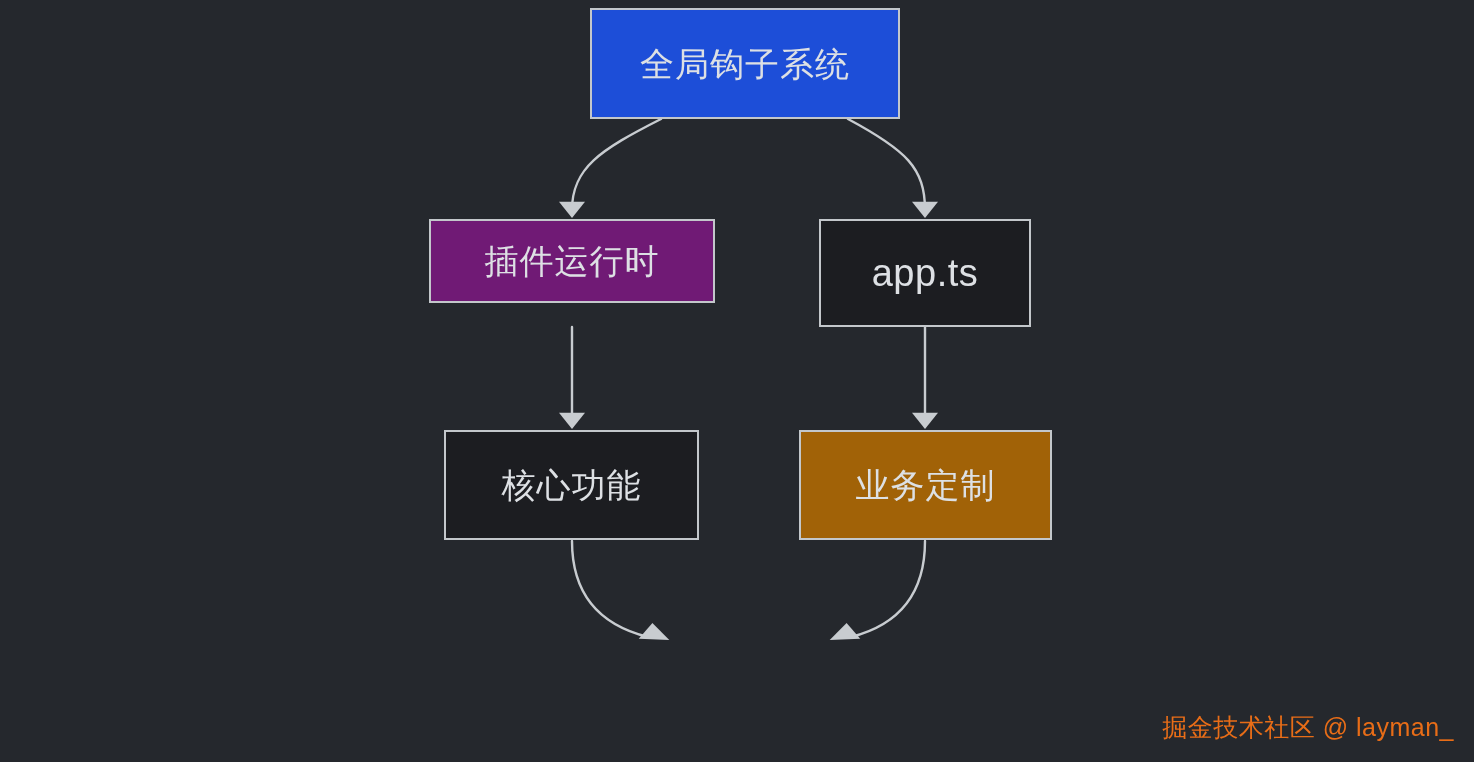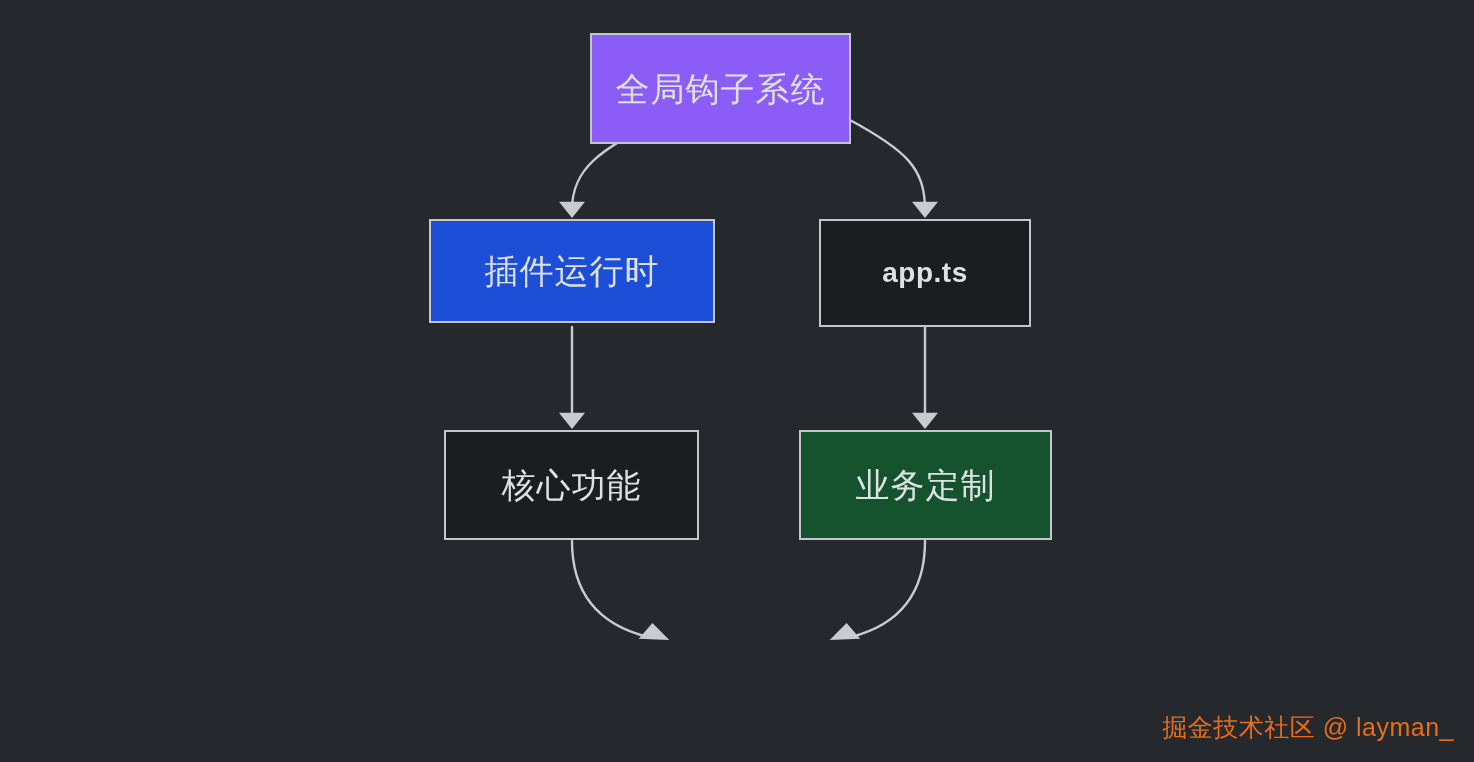--- a/index.html
+++ b/index.html
@@ -39,23 +39,22 @@
   }
   .node-label {
     color: #dde0e4;
     font-size: 34px;
     line-height: 1;
     letter-spacing: 1px;
     white-space: nowrap;
     text-align: center;
   }
   .node-label.latin {
-    font-size: 28px;
+    font-size: 38px;
     letter-spacing: 0.5px;
-    font-weight: bold;
   }
   #watermark {
     position: absolute;
     right: 20px;
     bottom: 18px;
     color: #f97316;
     font-size: 25px;
     letter-spacing: 0.5px;
     white-space: nowrap;
     z-index: 3;
@@ -75,36 +74,36 @@
       <path d="M 572 327 L 572 421" fill="none" stroke="#c8ccd0" stroke-width="2.4" stroke-linecap="round"></path>
       <polygon points="559,412.75 585,412.75 572,429" fill="#c8ccd0"></polygon>
       <path d="M 925 327 L 925 421" fill="none" stroke="#c8ccd0" stroke-width="2.4" stroke-linecap="round"></path>
       <polygon points="912,412.75 938,412.75 925,429" fill="#c8ccd0"></polygon>
       <path d="M 572 541 C 572 595 600 625 648 637" fill="none" stroke="#c8ccd0" stroke-width="2.4" stroke-linecap="round"></path>
       <polygon points="652.4,623.1 669.3,640 638.75,638.7" fill="#c8ccd0"></polygon>
       <path d="M 925 541 C 925 595 898 625 851 637" fill="none" stroke="#c8ccd0" stroke-width="2.4" stroke-linecap="round"></path>
       <polygon points="846.6,623.1 829.7,640 860.25,638.7" fill="#c8ccd0"></polygon>
     </svg>
 
-  <div class="node" style="left: 590px; top: 8px; width: 261px; height: 111px; background: #8b5cf6; border-color: rgb(195, 199, 203); margin-top: 25px;">
+  <div class="node" style="left: 590px; top: 8px; width: 310px; height: 111px; background: #1d4ed8; border-color: rgb(195, 199, 203);">
     <span class="node-label">全局钩子系统</span>
   </div>
 
-  <div class="node" style="left: 429px; top: 219px; width: 286px; height: 104px; background: #1d4ed8; border-color: rgb(195, 199, 203);">
+  <div class="node" style="left: 429px; top: 219px; width: 286px; height: 84px; background: #701a75; border-color: rgb(195, 199, 203);">
     <span class="node-label">插件运行时</span>
   </div>
 
   <div class="node" style="left: 819px; top: 219px; width: 212px; height: 108px; background: rgb(28, 29, 33); border-color: rgb(195, 199, 203);">
     <span class="node-label latin">app.ts</span>
   </div>
 
   <div class="node" style="left: 444px; top: 430px; width: 255px; height: 110px; background: rgb(28, 29, 33); border-color: rgb(195, 199, 203);">
     <span class="node-label">核心功能</span>
   </div>
 
-  <div class="node" style="left: 799px; top: 430px; width: 253px; height: 110px; background: #14532d; border-color: rgb(195, 199, 203);">
+  <div class="node" style="left: 799px; top: 430px; width: 253px; height: 110px; background: #a16207; border-color: rgb(195, 199, 203);">
     <span class="node-label">业务定制</span>
   </div>
 
 
   <div id="watermark">掘金技术社区 @ layman_</div>
 
 </div>
 
 </body></html>

